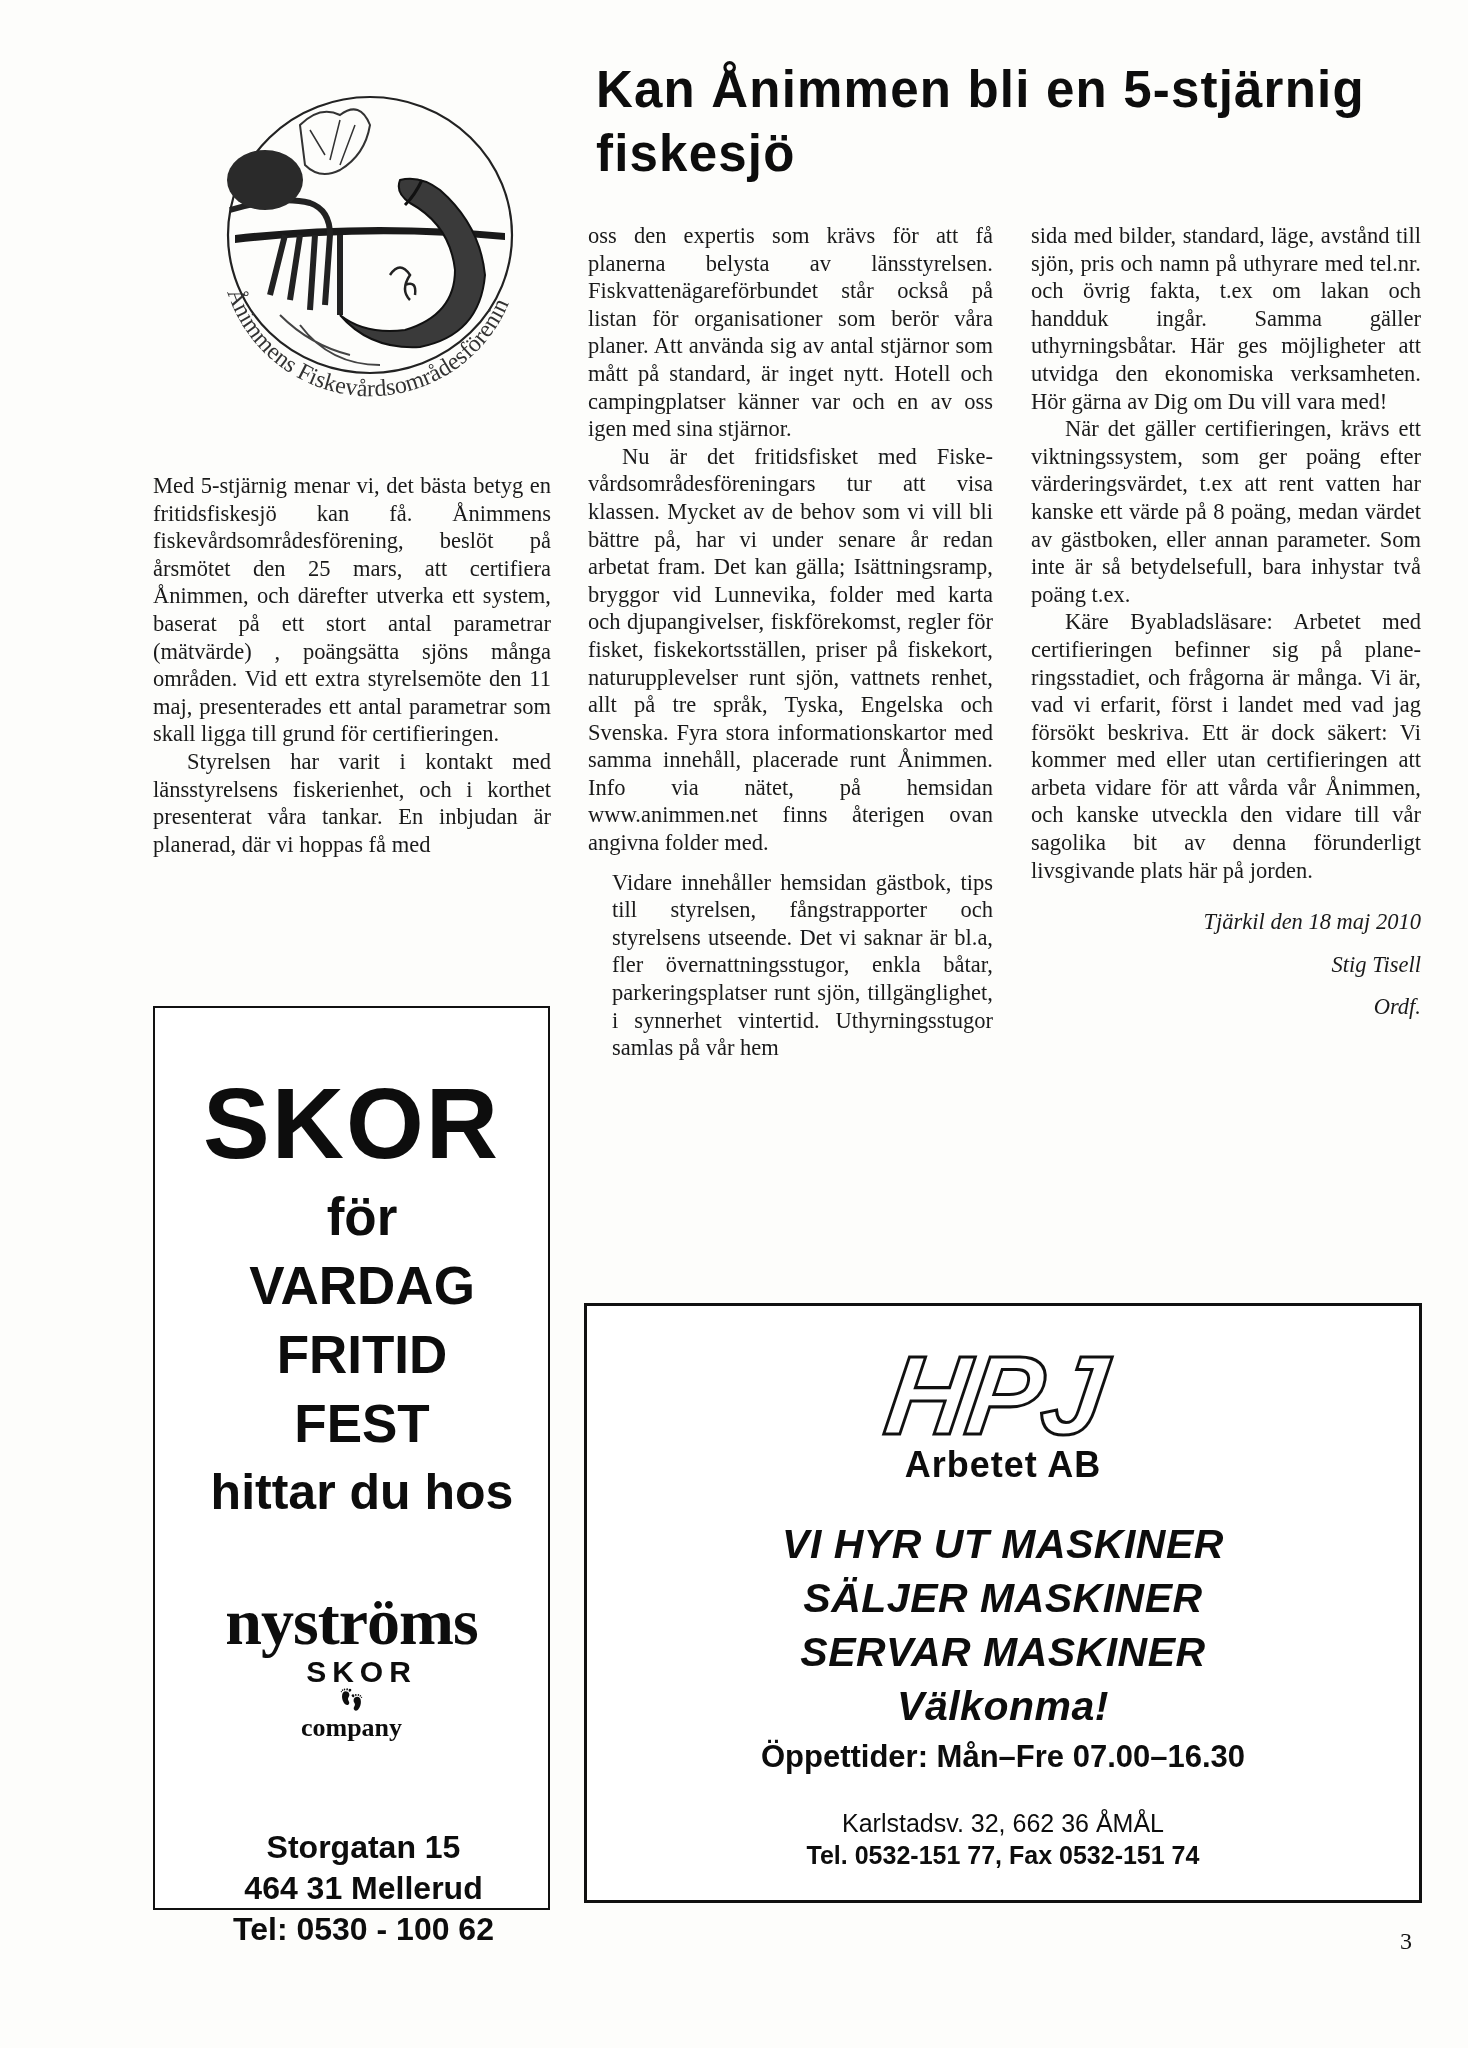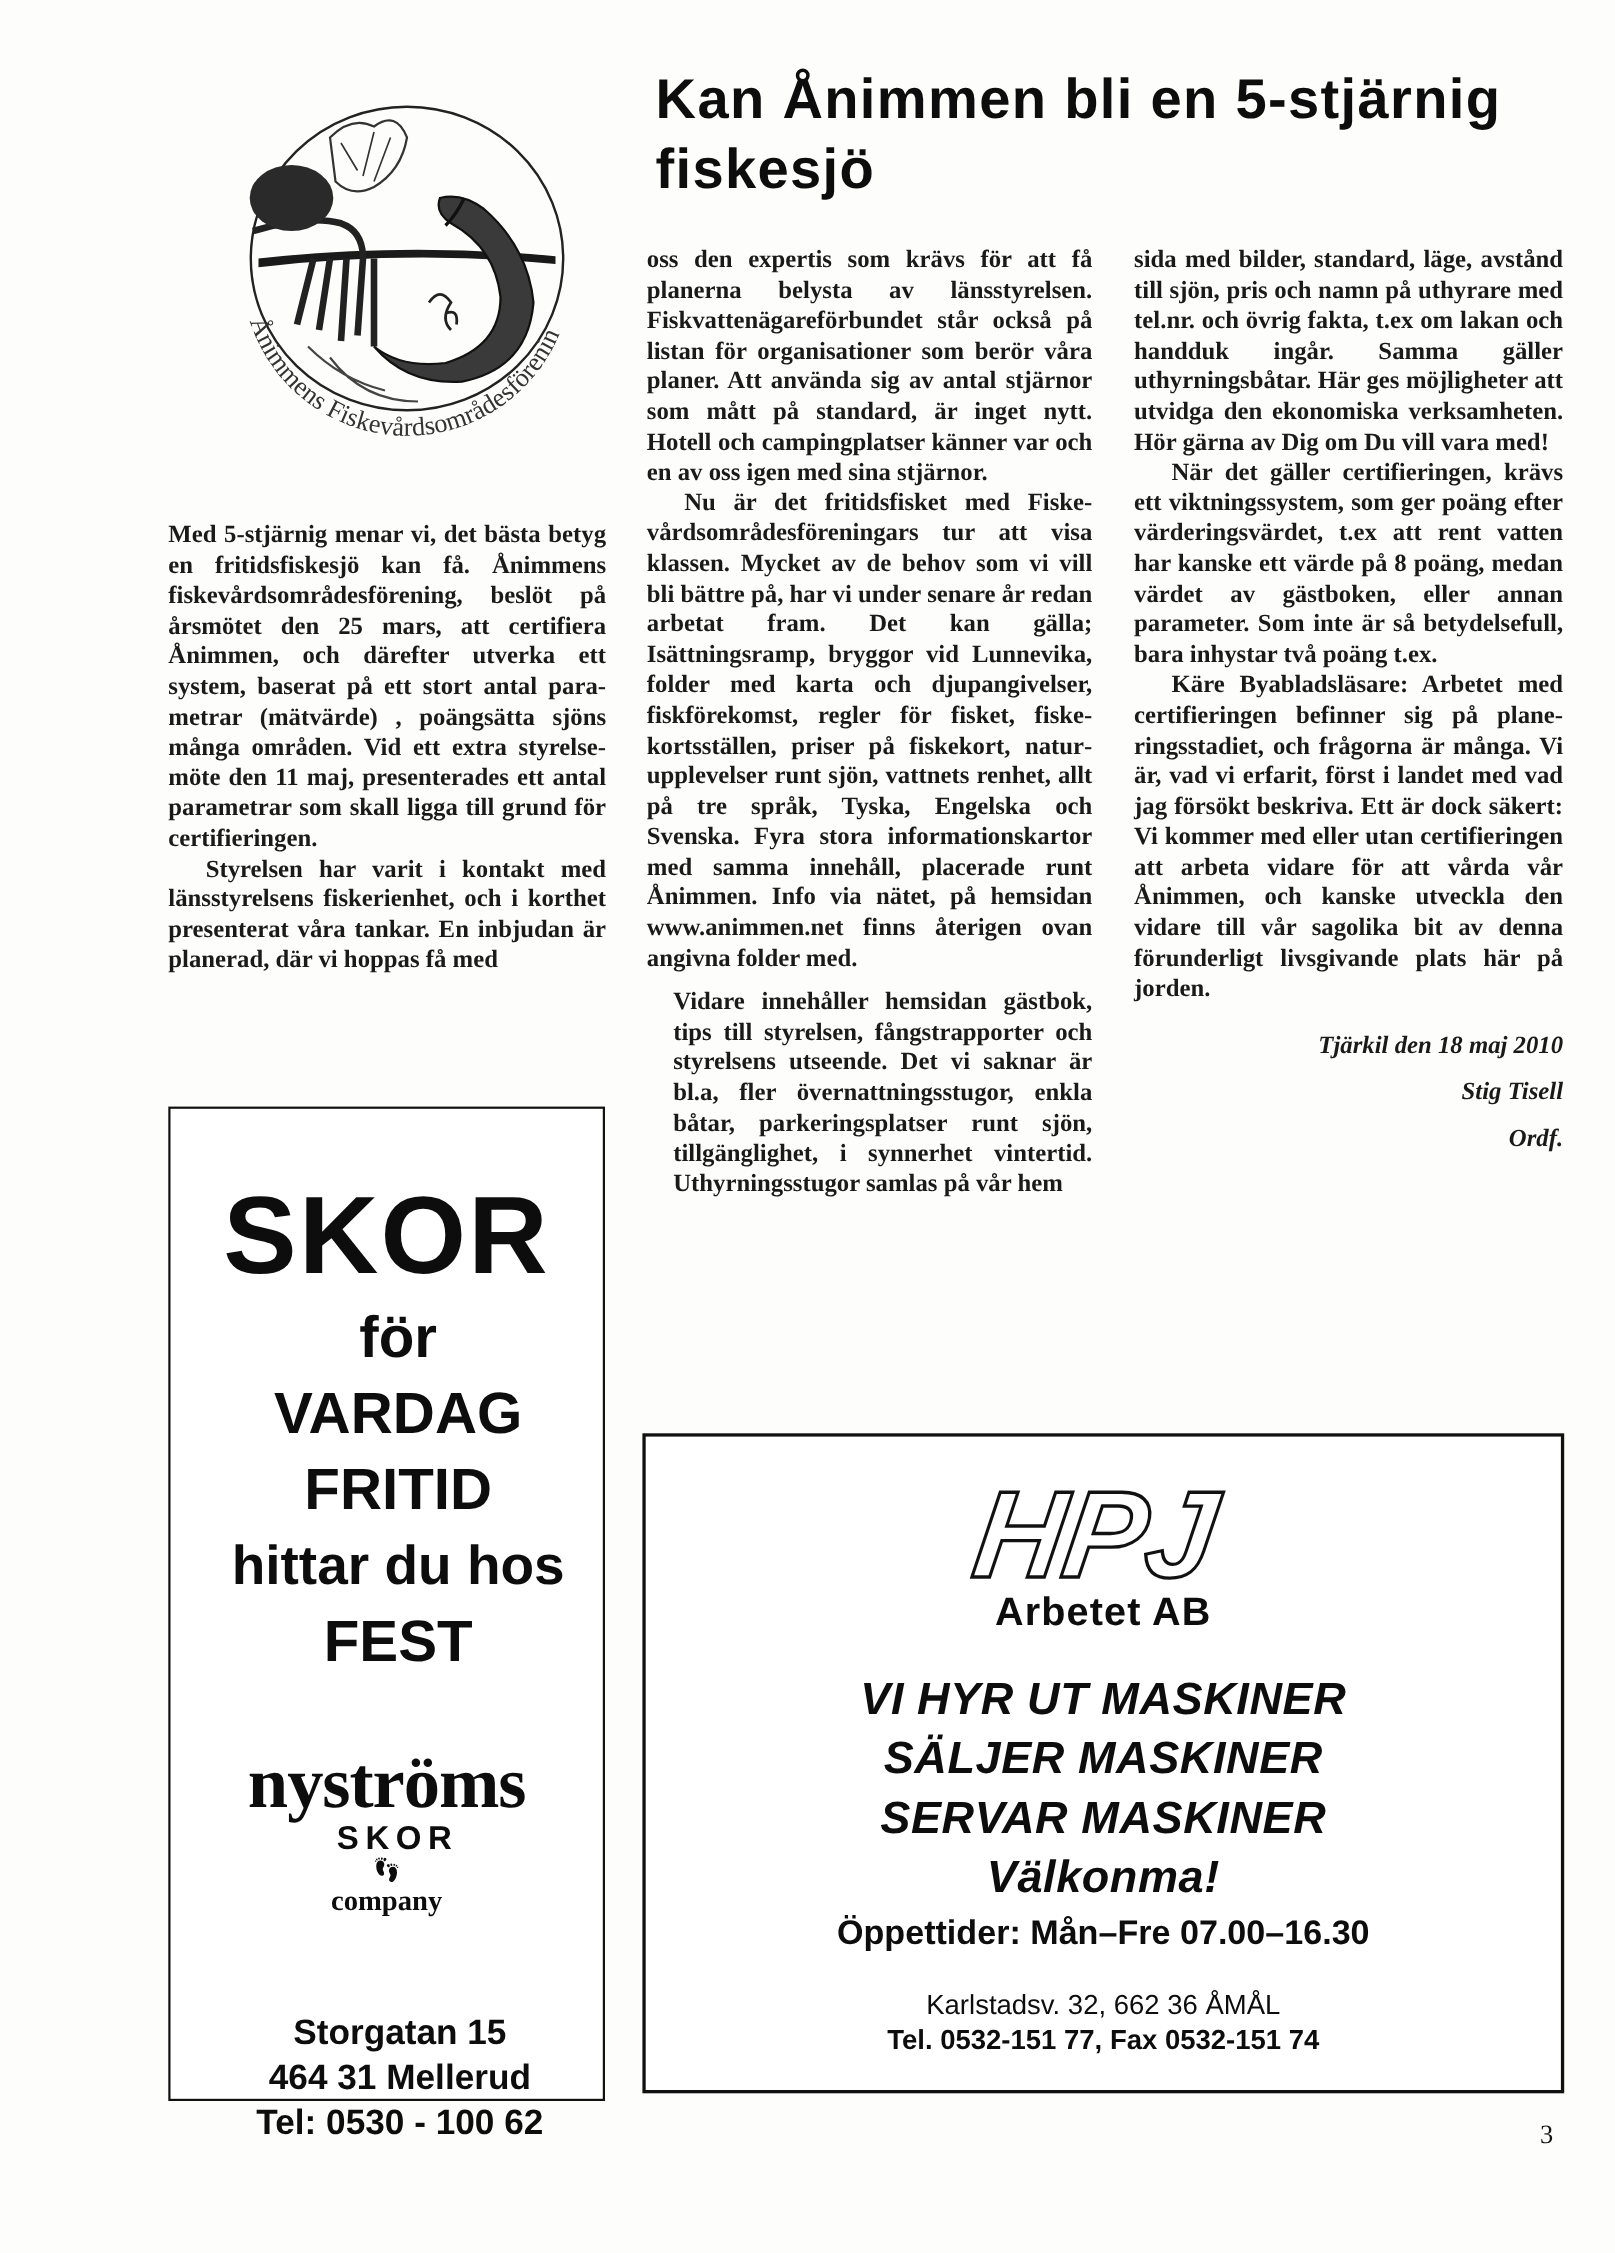--- a/index.html
+++ b/index.html
@@ -11,21 +11,21 @@
   .heading {
     position: absolute; left: 596px; top: 58px; width: 840px;
     font-family: "Liberation Sans", "DejaVu Sans", sans-serif;
     font-weight: bold; font-size: 51px; line-height: 64px;
     letter-spacing: 1.2px; color: #0d0d0d; margin: 0;
   }
   .col {
     position: absolute; font-size: 22.5px; line-height: 27.6px;
     text-align: justify; hyphens: manual; color: #1a1a1a;
   }
-  .col p { margin: 0; font-weight: bold; }
+  .col p { margin: 0; }
   .col p.indent { text-indent: 34px; }
   .col p.gap { margin-top: 12px; margin-left: 24px; }
   #col1 { left: 153px; top: 472px; width: 398px; }
   #col2 { left: 588px; top: 222px; width: 405px; }
   #col3 { left: 1031px; top: 222px; width: 390px; }
   .sig { text-align: right; font-style: italic; margin-top: 24px; }
   .sig p { margin: 0 0 15px 0; }
 
   
   .logo { position: absolute; left: 190px; top: 85px; width: 360px; height: 345px; }
@@ -117,22 +117,22 @@
     <p>Stig Tisell</p>
     <p>Ordf.</p>
   </div>
 </div>
 
 <div class="ad" id="ad-skor">
   <div class="skor-big">SKOR</div>
   <div class="skor-line first">för</div>
   <div class="skor-line">VARDAG</div>
   <div class="skor-line">FRITID</div>
+  <div class="skor-line">FEST</div>
   <div class="skor-line hittar">hittar du hos</div>
-  <div class="skor-line">FEST</div>
   <div class="nystroms">
     <div class="nystroms-word">nyströms</div>
     <div class="nystroms-skor">SKOR</div>
     <div class="feet">👣︎</div>
     <div class="company">company</div>
   </div>
   <div class="addr">
     <div>Storgatan 15</div>
     <div>464 31  Mellerud</div>
     <div>Tel: 0530 - 100 62</div>

